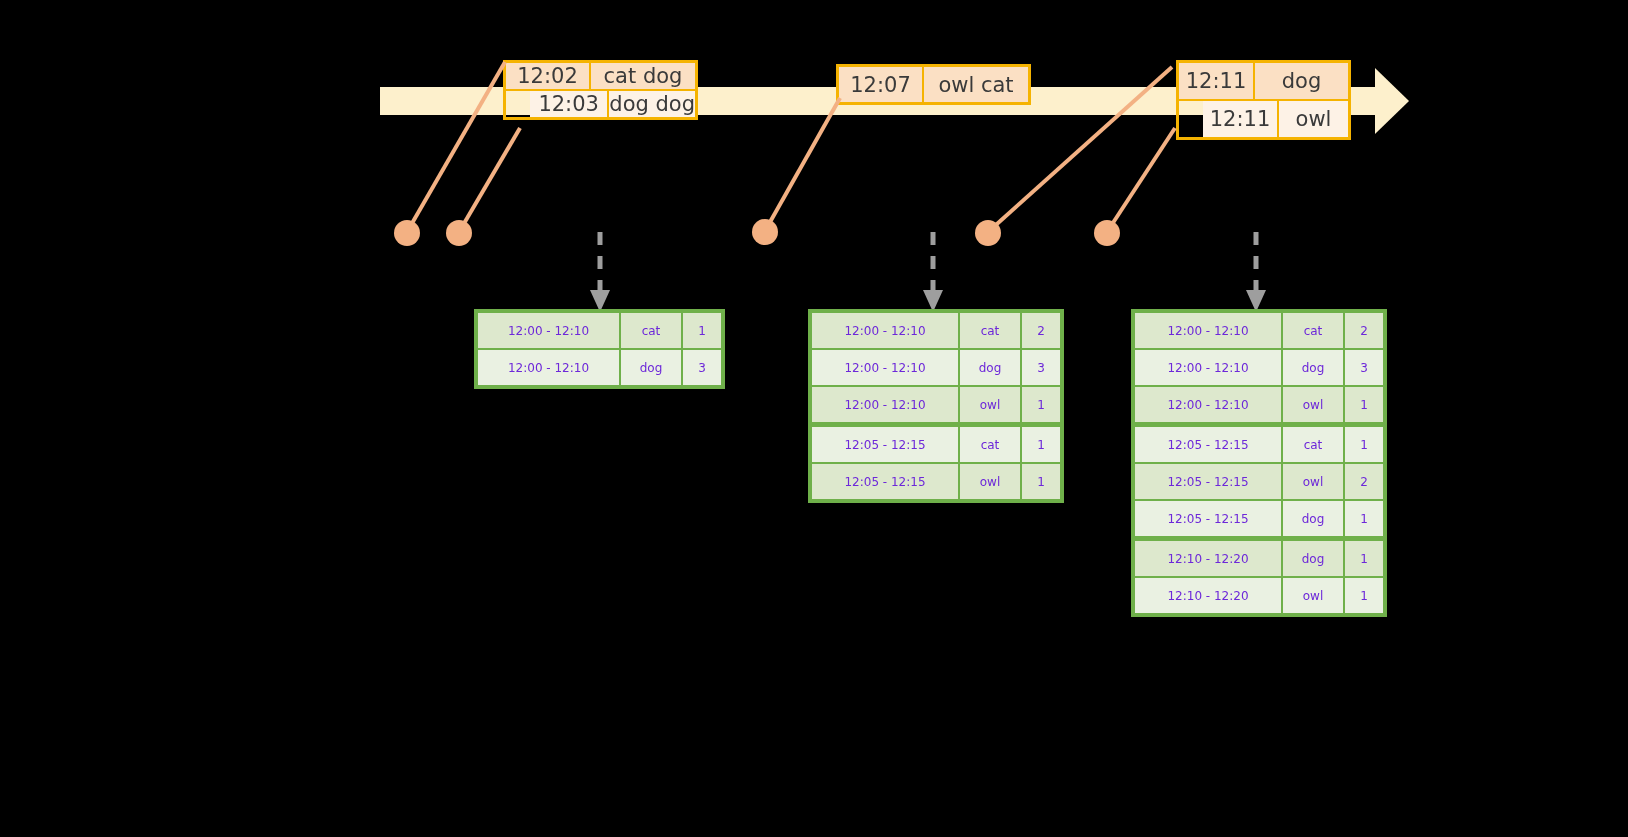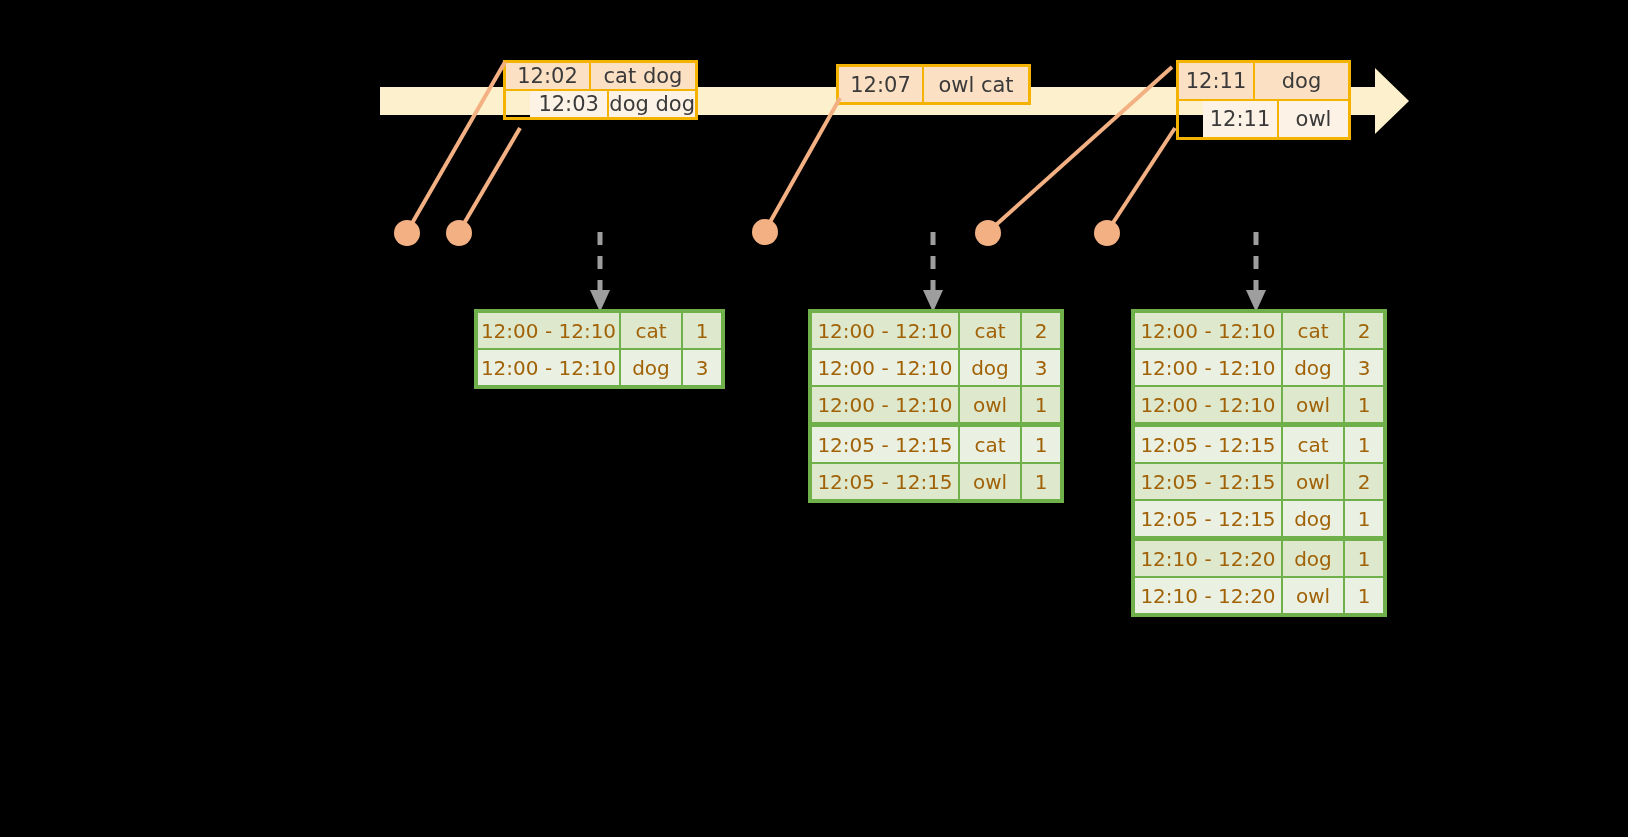--- a/index.html
+++ b/index.html
@@ -110,22 +110,22 @@
   .grow {
     display: flex;
     gap: 2px;
     height: 35px;
   }
   .grow.gapafter { margin-bottom: 3px; }
   .gcell {
     display: flex;
     align-items: center;
     justify-content: center;
-    color: #a16207;
-    font-size: 20px;
+    color: #6d28d9;
+    font-size: 12px;
     white-space: nowrap;
   }
   .grow.shade .gcell { background: #dde8cd; }
   .grow.light .gcell { background: #eaf1e2; }
   .gcell.win  { flex: 0 0 auto; }
   .gcell.key  { flex: 0 0 auto; }
   .gcell.cnt  { flex: 0 0 auto; }
 
   #tbl-1 { left: 474px;  top: 309px; }
   #tbl-1 .gcell.win { width: 141px; }

